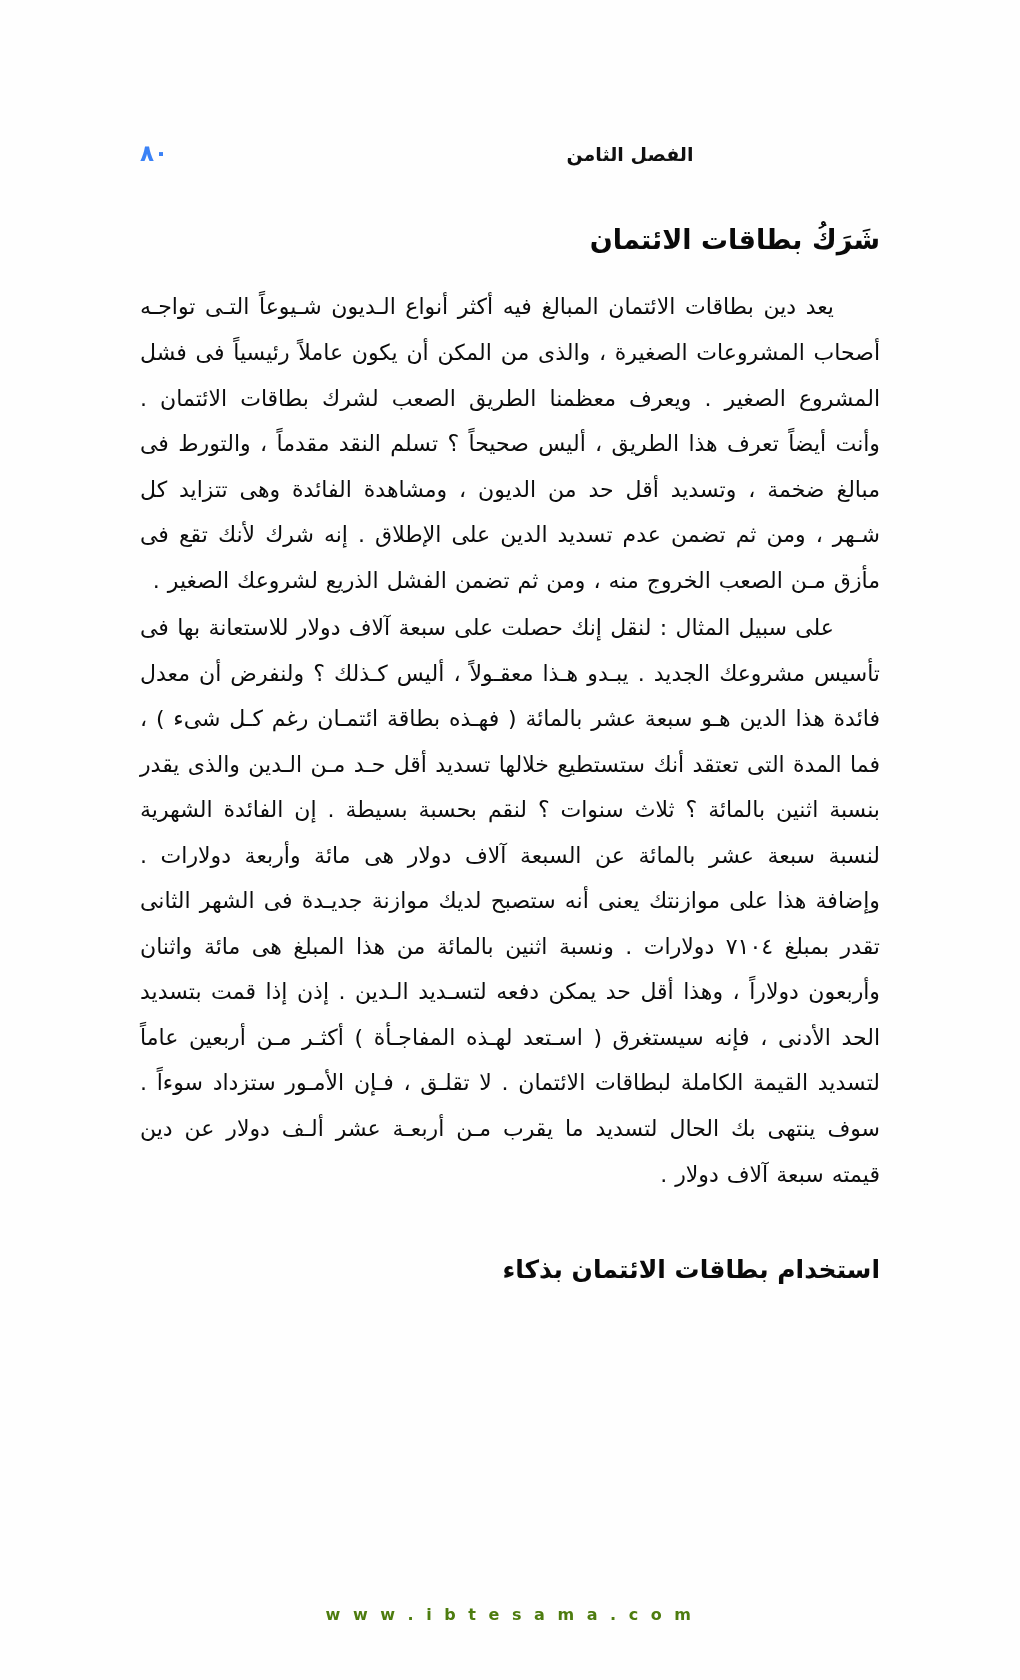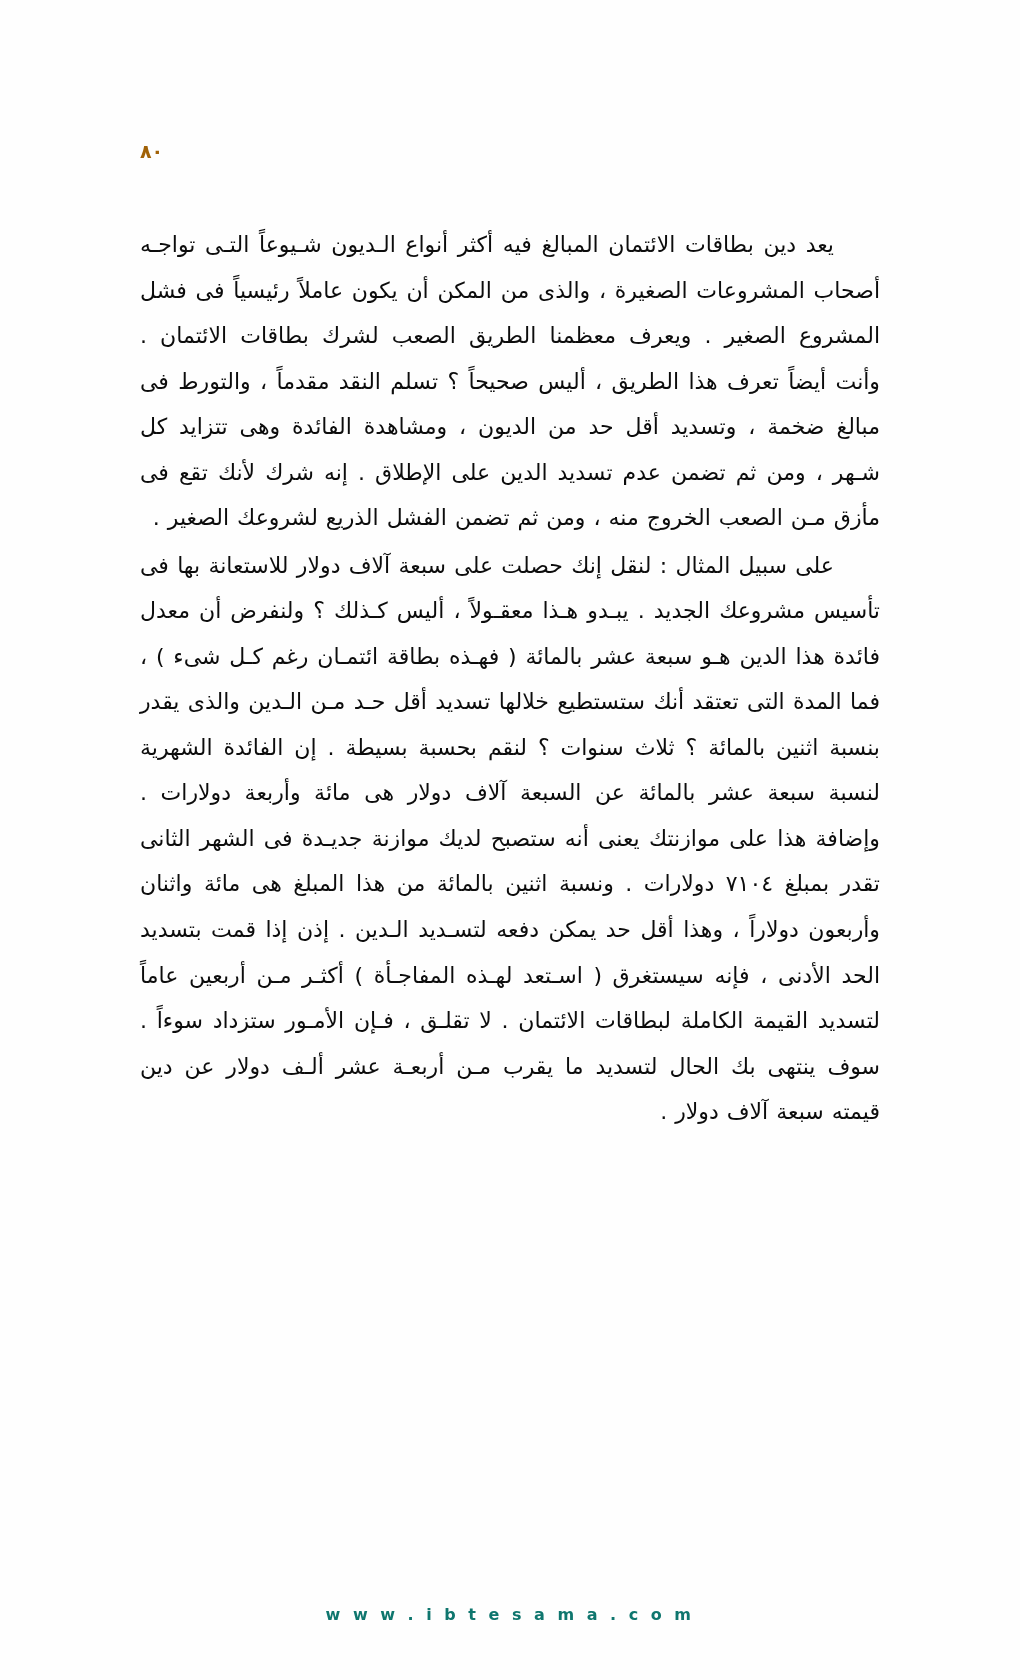--- a/index.html
+++ b/index.html
@@ -38,23 +38,23 @@
   .running-head {
     display: flex;
     flex-direction: row-reverse;
     align-items: baseline;
     justify-content: flex-start;
     height: 40px;
     margin-bottom: 42px;
   }
   .folio {
     font-family: "DejaVu Sans", sans-serif;
-    font-size: 19px;
+    font-size: 23px;
     font-weight: 700;
-    color: #a16207;
+    color: #3b82f6;
     width: 90px;
     text-align: left;
     letter-spacing: 1px;
   }
   .chapter-label {
     flex: 1;
     text-align: center;
     font-family: "DejaVu Sans", sans-serif;
     font-size: 19px;
     font-weight: 700;
@@ -114,25 +114,28 @@
 </head>
 <body>
 
 <div class="page">
   <div class="scan-tint"></div>
 
   <div class="content">
 
     <div class="running-head">
       <div class="folio">٨٠</div>
+      <div class="chapter-label">الفصل الثامن</div>
     </div>
 
+    <h2 class="section-heading">شَرَكُ بطاقات الائتمان</h2>
 
     <p class="body-par indent">يعد دين بطاقات الائتمان المبالغ فيه أكثر أنواع الـديون شـيوعاً التـى تواجـه أصحاب المشروعات الصغيرة ، والذى من المكن أن يكون عاملاً رئيسياً فى فشل المشروع الصغير . ويعرف معظمنا الطريق الصعب لشرك بطاقات الائتمان . وأنت أيضاً تعرف هذا الطريق ، أليس صحيحاً ؟ تسلم النقد مقدماً ، والتورط فى مبالغ ضخمة ، وتسديد أقل حد من الديون ، ومشاهدة الفائدة وهى تتزايد كل شـهر ، ومن ثم تضمن عدم تسديد الدين على الإطلاق . إنه شرك لأنك تقع فى مأزق مـن الصعب الخروج منه ، ومن ثم تضمن الفشل الذريع لشروعك الصغير .</p>
 
     <p class="body-par indent">على سبيل المثال : لنقل إنك حصلت على سبعة آلاف دولار للاستعانة بها فى تأسيس مشروعك الجديد . يبـدو هـذا معقـولاً ، أليس كـذلك ؟ ولنفرض أن معدل فائدة هذا الدين هـو سبعة عشر بالمائة ( فهـذه بطاقة ائتمـان رغم كـل شىء ) ، فما المدة التى تعتقد أنك ستستطيع خلالها تسديد أقل حـد مـن الـدين والذى يقدر بنسبة اثنين بالمائة ؟ ثلاث سنوات ؟ لنقم بحسبة بسيطة . إن الفائدة الشهرية لنسبة سبعة عشر بالمائة عن السبعة آلاف دولار هى مائة وأربعة دولارات . وإضافة هذا على موازنتك يعنى أنه ستصبح لديك موازنة جديـدة فى الشهر الثانى تقدر بمبلغ ٧١٠٤ دولارات . ونسبة اثنين بالمائة من هذا المبلغ هى مائة واثنان وأربعون دولاراً ، وهذا أقل حد يمكن دفعه لتسـديد الـدين . إذن إذا قمت بتسديد الحد الأدنى ، فإنه سيستغرق ( اسـتعد لهـذه المفاجـأة ) أكثـر مـن أربعين عاماً لتسديد القيمة الكاملة لبطاقات الائتمان . لا تقلـق ، فـإن الأمـور ستزداد سوءاً . سوف ينتهى بك الحال لتسديد ما يقرب مـن أربعـة عشر ألـف دولار عن دين قيمته سبعة آلاف دولار .</p>
 
+    <h2 class="section-heading second">استخدام بطاقات الائتمان بذكاء</h2>
 
 
   </div>
 
-  <div class="watermark" style="color: #0f766e;">w w w . i b t e s a m a . c o m</div>
+  <div class="watermark" style="color: #4d7c0f;">w w w . i b t e s a m a . c o m</div>
 </div>
 
 </body></html>

